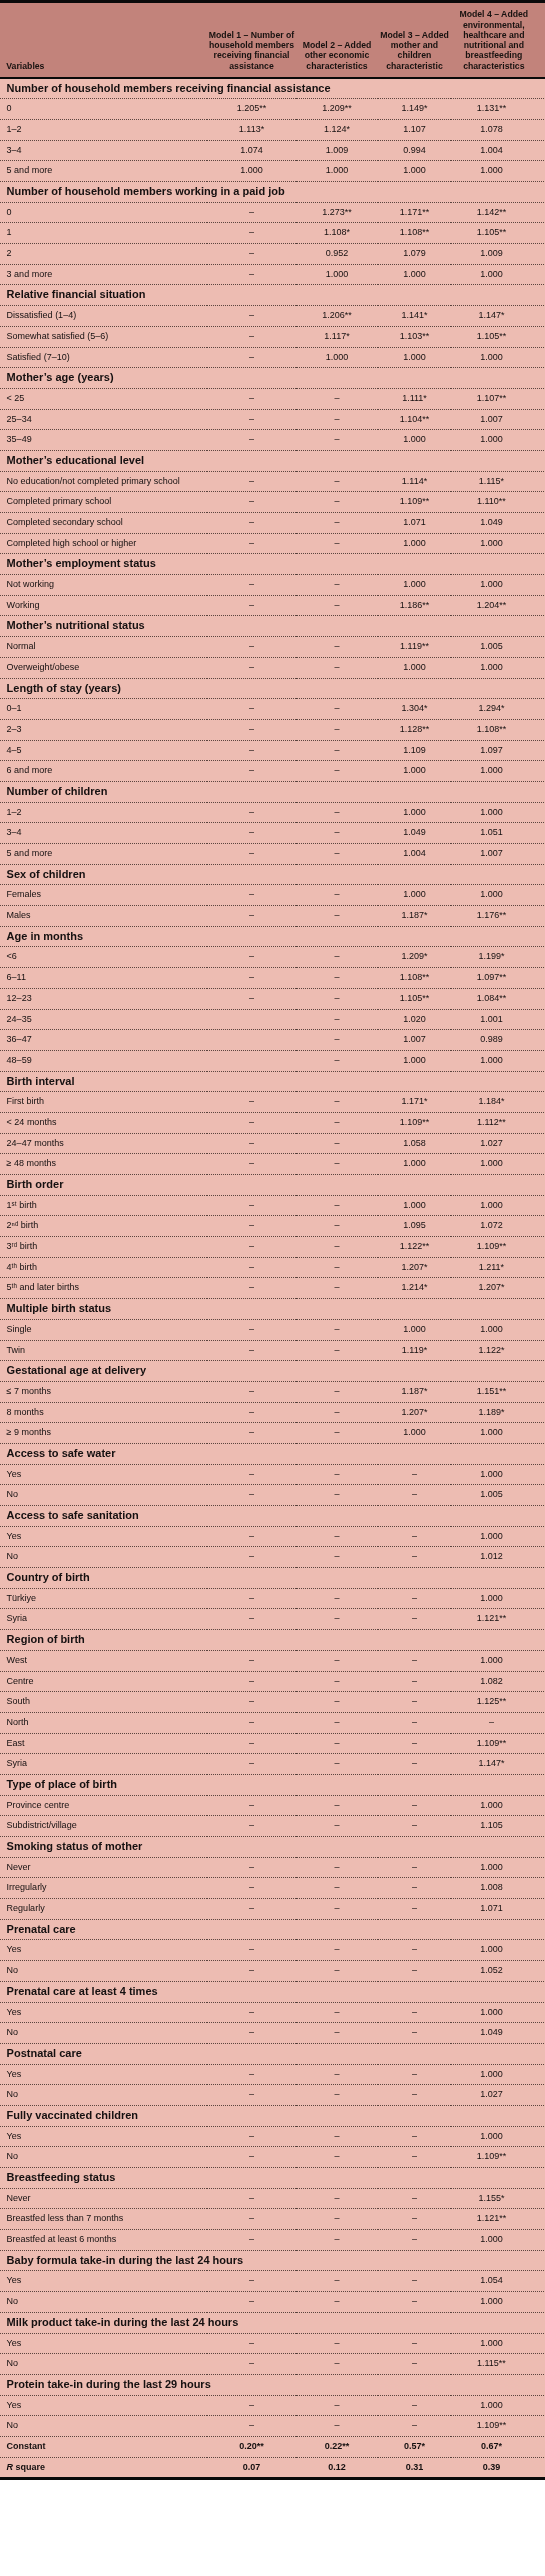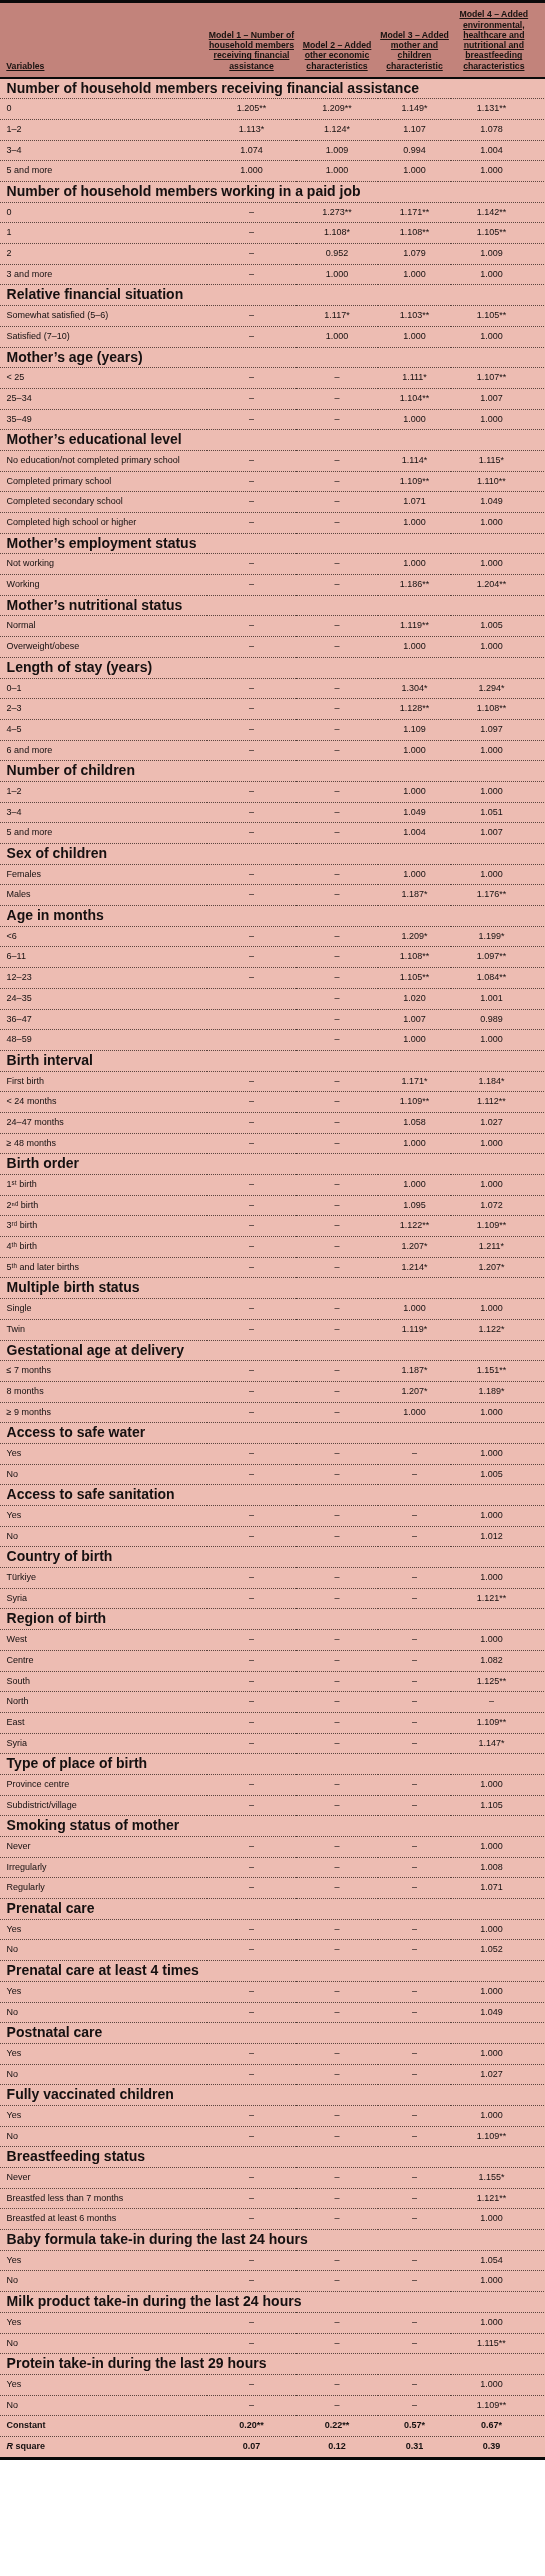--- a/index.html
+++ b/index.html
@@ -21,39 +21,38 @@
 
   thead th {
     background: #c2837b;
     vertical-align: bottom;
     font-weight: 700;
     font-size: 8.7px;
     line-height: 10.3px;
     color: #181210;
     padding: 6.3px 1.6px 5.5px 1.6px;
     border-bottom: 2.4px solid #0a0a0a;
-    text-decoration: underline;
   }
   th.variables { text-align: left; padding-left: 6.3px; }
   th.model { text-align: center; }
   th.model-last { padding-right: 11px; }
 
   tbody td {
     border-top: 0.8px dotted #5c453f;
     font-size: 9px;
     line-height: 11px;
     color: #151010;
     padding: 4px 0 4.7px 0;
     vertical-align: top;
   }
   tbody tr:first-child td { border-top: none; }
 
   .section-label {
     font-weight: 700;
-    font-size: 14px;
+    font-size: 11px;
     padding-left: 24px;
     text-indent: -17.4px;
     padding-right: 8px;
   }
   .var-label {
     padding-left: 24px;
     text-indent: -17.4px;
     padding-right: 3.2px;
   }
   .val { text-align: center; }
@@ -143,20 +142,27 @@
           <td class="var-label">3 and more</td>
           <td class="val">–</td>
           <td class="val">1.000</td>
           <td class="val">1.000</td>
           <td class="val val-last">1.000</td>
         </tr>
         <tr>
           <td colspan="5" class="section-label">Relative financial situation</td>
         </tr>
         <tr>
+          <td class="var-label">Dissatisfied (1–4)</td>
+          <td class="val">–</td>
+          <td class="val">1.206**</td>
+          <td class="val">1.141*</td>
+          <td class="val val-last">1.147*</td>
+        </tr>
+        <tr>
           <td class="var-label">Somewhat satisfied (5–6)</td>
           <td class="val">–</td>
           <td class="val">1.117*</td>
           <td class="val">1.103**</td>
           <td class="val val-last">1.105**</td>
         </tr>
         <tr>
           <td class="var-label">Satisfied (7–10)</td>
           <td class="val">–</td>
           <td class="val">1.000</td>

